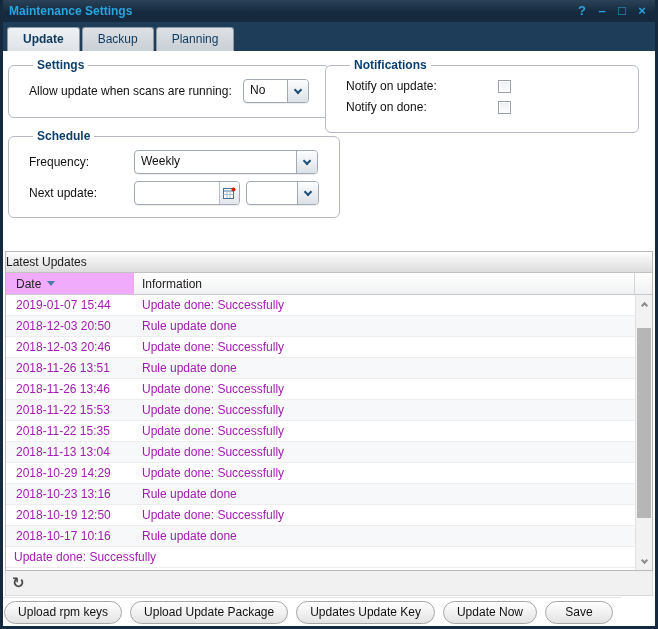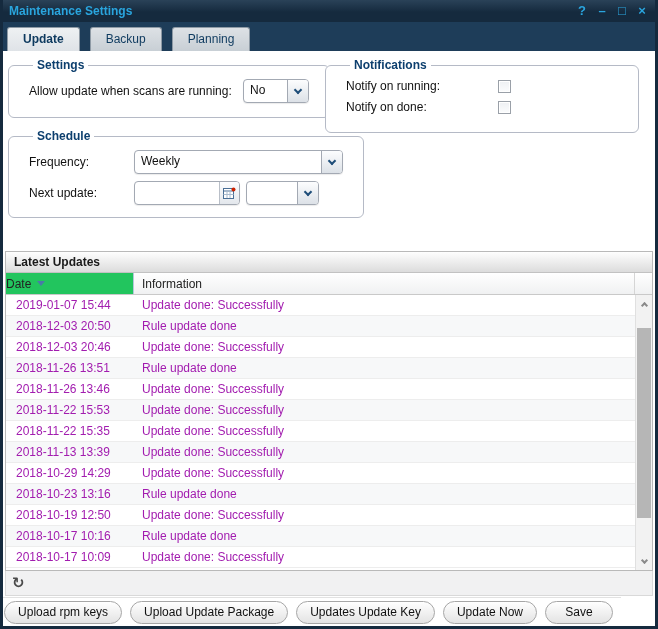--- a/index.html
+++ b/index.html
@@ -11,21 +11,21 @@
 
   
   .titlebar { height:22px; background:linear-gradient(180deg,#2a4258 0%,#152a3e 55%);
               display:flex; align-items:center; padding:0 6px; }
   .titlebar .title { color:#2aa5de; font-weight:bold; font-size:12px; }
   .titlebar .controls { margin-left:auto; display:flex; gap:6px; }
   .titlebar .ctrl { color:#2aa5de; font-weight:bold; font-size:13px; width:14px;
                     text-align:center; line-height:18px; cursor:default; }
 
   
-  .tabstrip { height:29px; background:#1e3d59; padding:5px 0 0 4px; display:flex; gap:10px; }
+  .tabstrip { height:29px; background:#1e3d59; padding:5px 0 0 4px; display:flex; gap:2px; }
   .tab { display:inline-block; padding:4px 15px 5px 15px; background:linear-gradient(#dde1e5,#c8cfd5);
          border:1px solid #8e9aa5; border-bottom:none; border-radius:3px 3px 0 0;
          color:#0e3a5f; font-size:12px; }
   .tab.active { background:linear-gradient(#eef1f3,#dfe3e7); font-weight:bold; }
 
   
   .body { position:relative; width:652px; height:575px; background:#fff; }
 
   fieldset.fs { position:absolute; border:1px solid #b5bac6; border-radius:6px; background:#fff; padding:0 20px; }
   fieldset.fs legend { color:#0d3f6e; font-weight:bold; font-size:12px; padding:0 4px; margin-left:4px; }
@@ -40,43 +40,43 @@
 
   
   .combo { height:24px; border:1px solid #a3a9b3; border-radius:4px; background:#fff;
            display:flex; align-items:stretch; box-shadow:0 1px 1px rgba(0,0,0,.08); overflow:hidden; }
   .combo-val { flex:1; padding:3px 6px 0 6px; color:#111; }
   .combo-btn { width:21px; border-left:1px solid #a3a9b3; background:linear-gradient(#fcfdfe,#dce1e7);
                display:flex; align-items:center; justify-content:center; }
   .chev { display:block; width:6px; height:6px; border-right:2px solid #1f4e79;
           border-bottom:2px solid #1f4e79; transform:rotate(45deg); margin-top:-3px; }
   .w66 { width:66px; margin-left:auto; }
-  .w185 { width:209px; }
+  .w185 { width:184px; }
   .w73 { width:73px; margin-left:6px; }
 
   
   .datefield { width:106px; height:24px; border:1px solid #a3a9b3; border-radius:4px; background:#fff;
                display:flex; align-items:stretch; box-shadow:0 1px 1px rgba(0,0,0,.08); overflow:hidden; }
   .datefield .val { flex:1; }
   .cal-btn { width:20px; border-left:1px solid #b9bfc8; background:linear-gradient(#fcfdfe,#e3e7ec);
              display:flex; align-items:center; justify-content:center; }
 
   
   .checkbox { width:13px; height:13px; border:1px solid #9aa0a8; background:linear-gradient(#eef0f3,#fbfcfd);
               box-shadow:inset 0 0 0 1px #fff; }
 
   
   .panel { position:absolute; left:2px; top:200px; width:648px; height:320px;
            border:1px solid #b9b9b9; display:flex; flex-direction:column; background:#fff; }
   .panel-hd { flex:0 0 21px; background:linear-gradient(#fefefe,#dcdcdc); border-bottom:1px solid #c2c2c2;
-              display:flex; align-items:center; padding-left:8px; font-weight:bold; color:#1a1a1a; }
+              display:flex; align-items:center; padding-left:0; font-weight:normal; color:#1a1a1a; }
   .grid-hd { flex:0 0 22px; display:flex; align-items:stretch; border-bottom:1px solid #c9c9c9;
              font-size:12px; color:#222; }
-  .hd-date { flex:0 0 128px; background:#22c55e; border-right:1px solid #b3c8da;
-             display:flex; align-items:center; }
+  .hd-date { flex:0 0 128px; background:#f0abfc; border-right:1px solid #b3c8da;
+             display:flex; align-items:center; padding-left:10px; }
   .hd-info { flex:1; background:linear-gradient(#ffffff,#f0f1f2); border-right:1px solid #d5d5d5;
              display:flex; align-items:center; padding-left:8px; }
   .hd-spacer { flex:0 0 17px; background:linear-gradient(#ffffff,#f0f1f2); }
   .sort-desc { display:inline-block; margin-left:6px; width:0; height:0;
                border-left:4px solid transparent; border-right:4px solid transparent;
                border-top:5px solid #4a7aa8; }
 
   .grid-body { flex:1; position:relative; overflow:hidden; }
   .grid-row { height:21px; display:flex; align-items:center; border-bottom:1px solid #ededed;
               background:#fff; color:#a21caf; }
@@ -142,21 +142,21 @@
           <span class="combo-btn">
               <i class="chev"></i>
             </span>
         </div>
       </div>
     </fieldset>
 
     <fieldset class="fs fs-notifications">
       <legend>Notifications</legend>
       <div class="form-row">
-        <span class="lbl nlbl">Notify on running:</span>
+        <span class="lbl nlbl">Notify on update:</span>
         <span class="checkbox"></span>
       </div>
       <div class="form-row">
         <span class="lbl nlbl">Notify on done:</span>
         <span class="checkbox"></span>
       </div>
     </fieldset>
 
     <fieldset class="fs fs-schedule">
       <legend>Schedule</legend>
@@ -228,41 +228,40 @@
           </div>
           <div class="grid-row alt">
             <span class="cell-date">2018-11-22 15:53</span>
             <span class="cell-info">Update done: Successfully</span>
           </div>
           <div class="grid-row">
             <span class="cell-date">2018-11-22 15:35</span>
             <span class="cell-info">Update done: Successfully</span>
           </div>
           <div class="grid-row alt">
-            <span class="cell-date">2018-11-13 13:39</span>
+            <span class="cell-date">2018-11-13 13:04</span>
             <span class="cell-info">Update done: Successfully</span>
           </div>
           <div class="grid-row">
             <span class="cell-date">2018-10-29 14:29</span>
             <span class="cell-info">Update done: Successfully</span>
           </div>
           <div class="grid-row alt">
             <span class="cell-date">2018-10-23 13:16</span>
             <span class="cell-info">Rule update done</span>
           </div>
           <div class="grid-row">
             <span class="cell-date">2018-10-19 12:50</span>
             <span class="cell-info">Update done: Successfully</span>
           </div>
           <div class="grid-row alt">
             <span class="cell-date">2018-10-17 10:16</span>
             <span class="cell-info">Rule update done</span>
           </div>
           <div class="grid-row">
-            <span class="cell-date">2018-10-17 10:09</span>
             <span class="cell-info">Update done: Successfully</span>
           </div>
           <div class="scrollbar">
           <span class="sb-up">
               <i class="sb-chev up"></i>
             </span>
           <span class="sb-thumb"></span>
           <span class="sb-down">
               <i class="sb-chev down"></i>
             </span>

